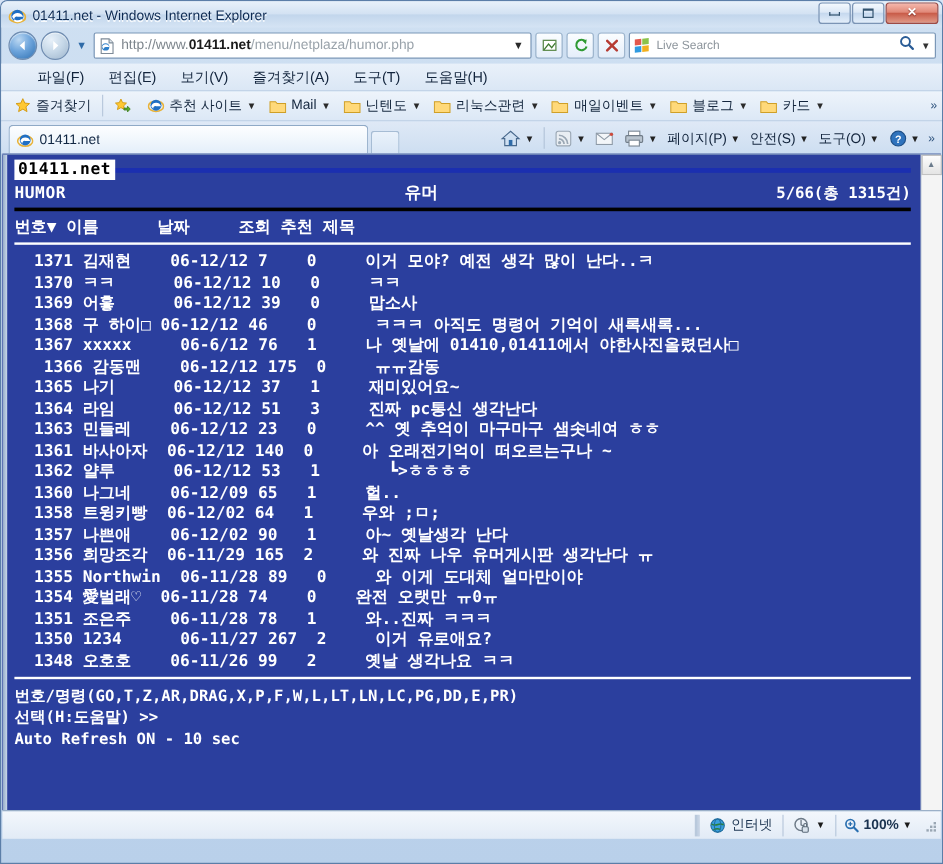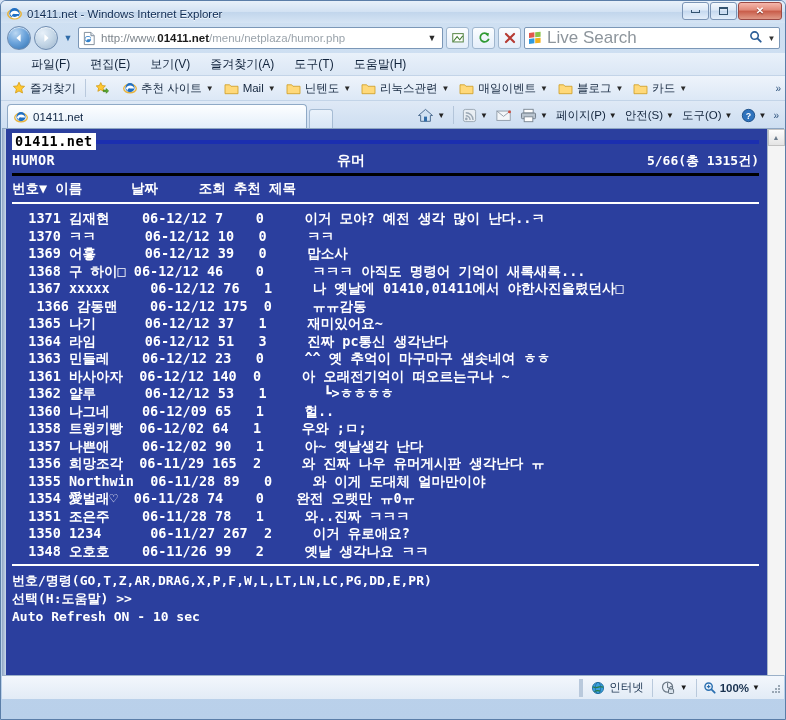--- a/index.html
+++ b/index.html
@@ -77,21 +77,21 @@
     width: 23px; height: 22px; flex: none; border: 1px solid transparent; border-radius: 3px;
     display: flex; align-items: center; justify-content: center;
     background: linear-gradient(to bottom,#fbfdff,#e4eefa);
     border-color: #9fb6ce;
   }
   #searchbox {
     width: 256px; height: 22px; flex: none; display: flex; align-items: center;
     background: #fff; border: 1px solid #7b97b7; border-radius: 2px; padding: 0 1px 0 3px;
   }
   #searchbox .ms-logo { width: 14px; height: 14px; flex: none; margin-right: 5px; }
-  #searchbox .sq { font-size: 17px; color: #8d959c; flex: 1 1 auto; }
+  #searchbox .sq { font-size: 10px; color: #8d959c; flex: 1 1 auto; }
   #searchbox .sbtn { width: 20px; text-align: center; }
   #searchbox .sdrop { width: 13px; text-align: center; font-size: 8px; color: #333; }
 
   
   #menubar {
     height: 22px; display: flex; align-items: center; padding-left: 20px; gap: 0;
     background: linear-gradient(to bottom,#e9f1fa,#dbe7f5);
   }
   #menubar .mi { font-size: 12px; color: #12243c; padding: 2px 10px; white-space: nowrap; }
 
@@ -484,21 +484,21 @@
 
         <div class="colhead">번호▼ 이름      날짜     조회 추천 제목</div>
 
         <div class="whiterule"></div>
 
         <div class="rows">
           <div class="row">  1371 김재현    06-12/12 7    0     이거 모야? 예전 생각 많이 난다..ㅋ</div>
           <div class="row">  1370 ㅋㅋ      06-12/12 10   0     ㅋㅋ</div>
           <div class="row">  1369 어흫      06-12/12 39   0     맙소사</div>
           <div class="row">  1368 구 하이□ 06-12/12 46    0      ㅋㅋㅋ 아직도 명령어 기억이 새록새록...</div>
-          <div class="row">  1367 xxxxx     06-12/12 76   1     나 옛날에 01410,01411에서 야한사진올렸던사□</div>
+          <div class="row">  1367 xxxxx     06-6/12 76   1     나 옛날에 01410,01411에서 야한사진올렸던사□</div>
           <div class="row g">   1366 감동맨    06-12/12 175  0     ㅠㅠ감동</div>
           <div class="row">  1365 나기      06-12/12 37   1     재미있어요~</div>
           <div class="row">  1364 라임      06-12/12 51   3     진짜 pc통신 생각난다</div>
           <div class="row">  1363 민들레    06-12/12 23   0     ^^ 옛 추억이 마구마구 샘솟네여 ㅎㅎ</div>
           <div class="row g">  1361 바사아자  06-12/12 140  0     아 오래전기억이 떠오르는구나 ~</div>
           <div class="row">  1362 얄루      06-12/12 53   1       ┗&gt;ㅎㅎㅎㅎ</div>
           <div class="row">  1360 나그네    06-12/09 65   1     헐..</div>
           <div class="row">  1358 트윙키빵  06-12/02 64   1     우와 ;ㅁ;</div>
           <div class="row">  1357 나쁜애    06-12/02 90   1     아~ 옛날생각 난다</div>
           <div class="row g">  1356 희망조각  06-11/29 165  2     와 진짜 나우 유머게시판 생각난다 ㅠ</div>

